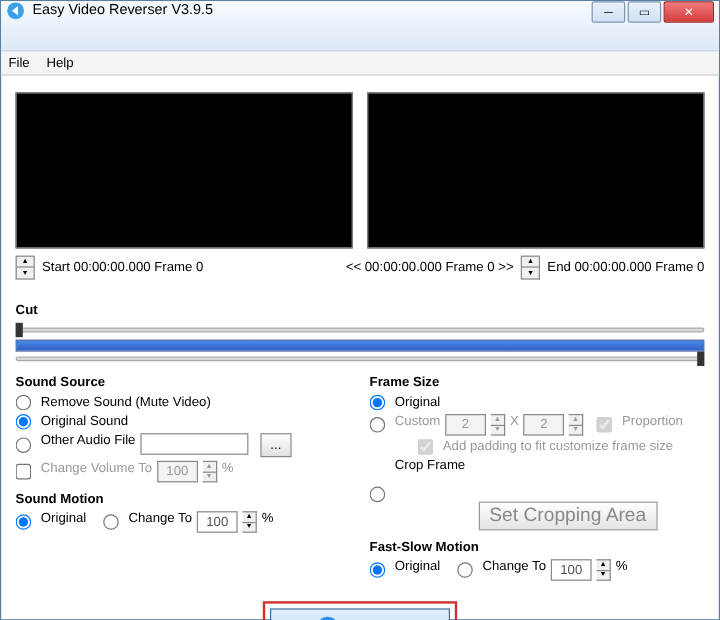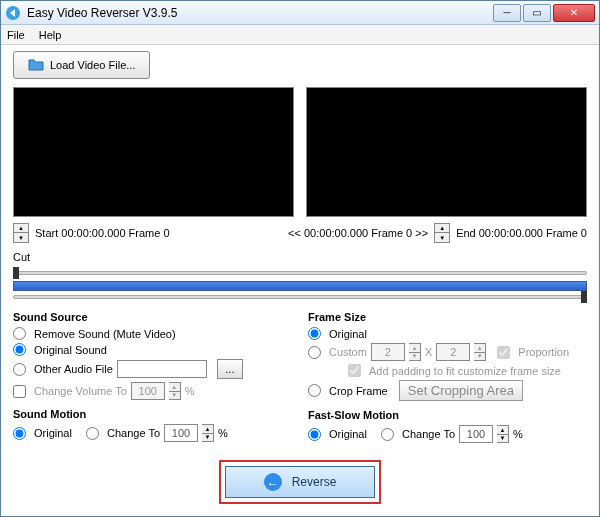--- a/index.html
+++ b/index.html
@@ -11,25 +11,24 @@
     color: #000;
   }
   .window {
     width: 600px;
     height: 517px;
     border: 1px solid #5a7fa0;
     background: #fff;
     position: relative;
   }
   .titlebar {
-    height: 24px;
+    height: 42px;
     background: linear-gradient(#f7fbff, #dde9f7);
     border-bottom: 1px solid #b0c4de;
     display: flex;
-    align-items: center;
     padding: 0 4px;
   }
   .titlebar .appicon {
     width: 16px; height: 16px;
     margin-right: 6px;
   }
   .titlebar .title {
     flex: 1;
     font-size: 12px;
   }
@@ -95,21 +94,21 @@
   }
   .stepper div {
     height:9px;
     display:flex;align-items:center;justify-content:center;
     font-size:6px;
     cursor:pointer;
     line-height:1;
   }
   .stepper div:first-child { border-bottom:1px solid #888; }
   .timerow .mid { flex:1; text-align:right; }
-  .cutlabel { font-weight:normal; margin-top:8px; }
+  .cutlabel { font-weight:bold; margin-top:20px; }
   .cutbar {
     position:relative;
     height:34px;
     margin-top:4px;
   }
   .cut-track-top {
     position:absolute; top:4px; left:0; right:0; height:4px;
     background:#d9d9d9; border:1px solid #aaa; border-radius:2px;
   }
   .cut-track-mid {
@@ -124,21 +123,21 @@
   .cut-handle-tl { position:absolute; left:0; top:0; width:6px; height:12px; background:#333; cursor:pointer;}
   .cut-handle-br { position:absolute; right:0; top:24px; width:6px; height:12px; background:#333; cursor:pointer;}
 
   .cols {
     display:flex;
     gap:16px;
     margin-top:10px;
   }
   .col { flex:1; }
   .sectitle { font-weight:bold; margin-bottom:4px; }
-  .row { display:flex; align-items:center; gap:4px; margin: 3px 0; }
+  .row { display:flex; gap:4px; margin: 3px 0; }
   input[type=radio], input[type=checkbox]{ margin:0 4px 0 0; }
   .numbox {
     width:34px; height:18px;
     border:1px solid #888;
     background:#fff;
     text-align:center;
     font-size:11px;
   }
   .numspin {
     width:12px; height:18px; border:1px solid #888; border-left:none;
@@ -147,21 +146,21 @@
   .numspin div{flex:1;display:flex;align-items:center;justify-content:center;font-size:6px;cursor:pointer;}
   .numspin div:first-child{border-bottom:1px solid #888;}
   .browsebtn {
     width:26px;height:20px;border:1px solid #888;background:linear-gradient(#fff,#e0e0e0);
     display:flex;align-items:center;justify-content:center;cursor:pointer;margin-left:6px;
   }
   .disabled { color:#999; }
   .disabled input { background:#f4f4f4; color:#999;}
   .smallbtn {
     padding:2px 8px; border:1px solid #999; background:linear-gradient(#fff,#e4e4e4);
-    color:#888; cursor:pointer; font-size:13px;
+    color:#888; cursor:pointer; font-size:16px;margin-top:36px;
   }
   .reverse-wrap {
     margin-top:14px;
     display:flex;
     justify-content:center;
   }
   .reverse-highlight {
     border:2px solid #d03030;
     padding:4px;
   }
@@ -198,26 +197,20 @@
     </div>
   </div>
 
   <div class="menubar">
     <span>File</span>
     <span>Help</span>
   </div>
 
   <div class="client">
 
-    <div class="loadbtn">
-      <svg width="16" height="16" viewBox="0 0 16 16">
-          <path d="M1 4 L1 13 L15 13 L15 5 L7 5 L6 3 L1 3 Z" fill="#4aa0e0" stroke="#2a70a0"></path>
-        </svg>
-      <span>Load Video File...</span>
-    </div>
 
     <div class="previews">
       <div class="preview"></div>
       <div class="preview"></div>
     </div>
 
     <div class="timerow">
       <div class="stepper">
         <div>▲</div>
         <div>▼</div>

